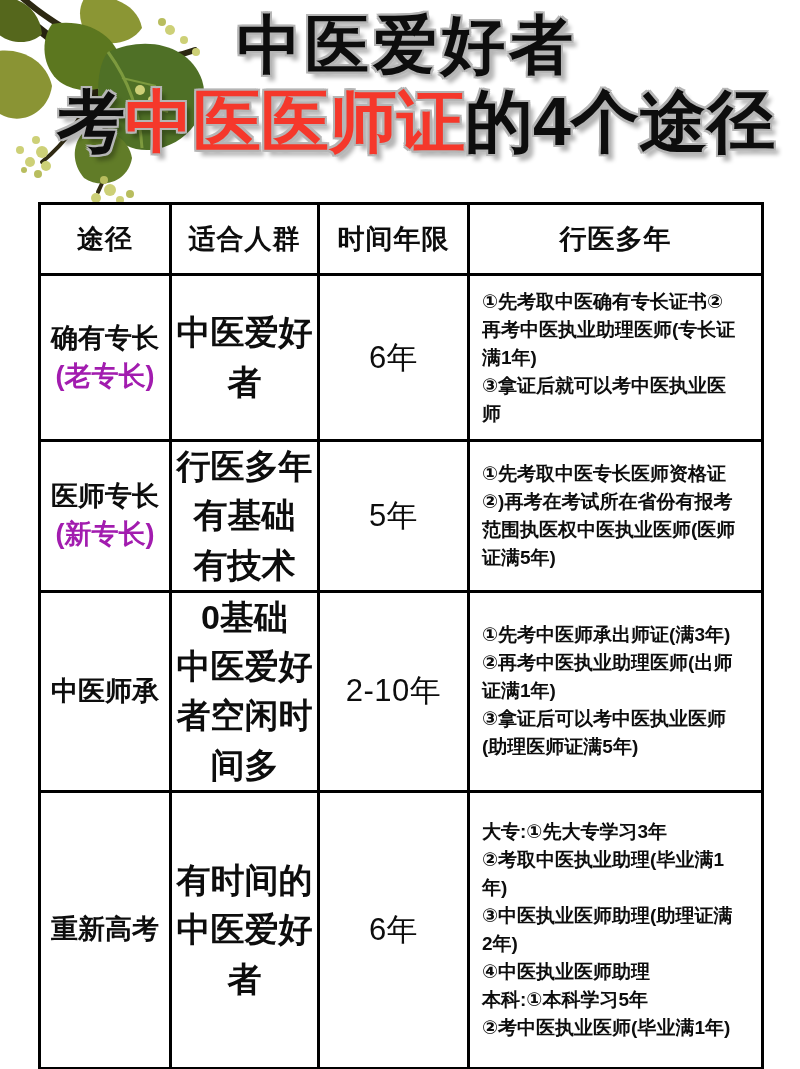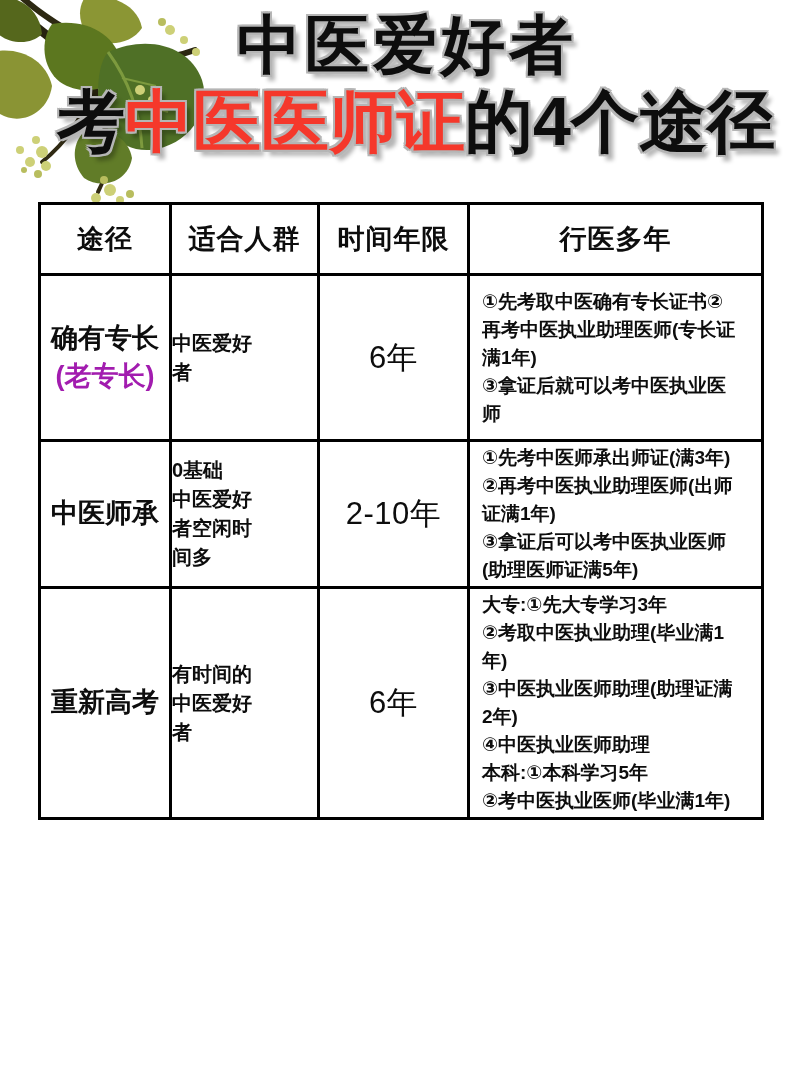--- a/index.html
+++ b/index.html
@@ -91,22 +91,23 @@
     font-weight: 800;
     text-align: center;
     line-height: 1.4;
   }
   td.cell-path .path-note {
     display: block;
     color: #a21caf;
   }
   td.cell-path .path-note:empty { display: none; }
   td.cell-audience {
-    font-size: 20px;
+    font-size: 34px;
     font-weight: 800;
+    text-align: center;
     line-height: 1.45;
     white-space: pre-line;
   }
   td.cell-duration {
     font-size: 31px;
     font-weight: 400;
     text-align: center;
     letter-spacing: 0.5px;
   }
   td.cell-details {
@@ -186,20 +187,29 @@
   <tbody>
     <tr>
       <td class="cell-path"><span>确有专长</span><span class="path-note">(老专长)</span></td>
       <td class="cell-audience">中医爱好
 者</td>
       <td class="cell-duration">6年</td>
       <td class="cell-details">①先考取中医确有专长证书②再考中医执业助理医师(专长证满1年)
 ③拿证后就可以考中医执业医师</td>
     </tr>
     <tr>
+      <td class="cell-path"><span>医师专长</span><span class="path-note">(新专长)</span></td>
+      <td class="cell-audience">行医多年
+有基础
+有技术</td>
+      <td class="cell-duration">5年</td>
+      <td class="cell-details">①先考取中医专长医师资格证
+②)再考在考试所在省份有报考范围执医权中医执业医师(医师证满5年)</td>
+    </tr>
+    <tr>
       <td class="cell-path"><span>中医师承</span></td>
       <td class="cell-audience">0基础
 中医爱好
 者空闲时
 间多</td>
       <td class="cell-duration">2-10年</td>
       <td class="cell-details">①先考中医师承出师证(满3年)
 ②再考中医执业助理医师(出师证满1年)
 ③拿证后可以考中医执业医师(助理医师证满5年)</td>
     </tr>

